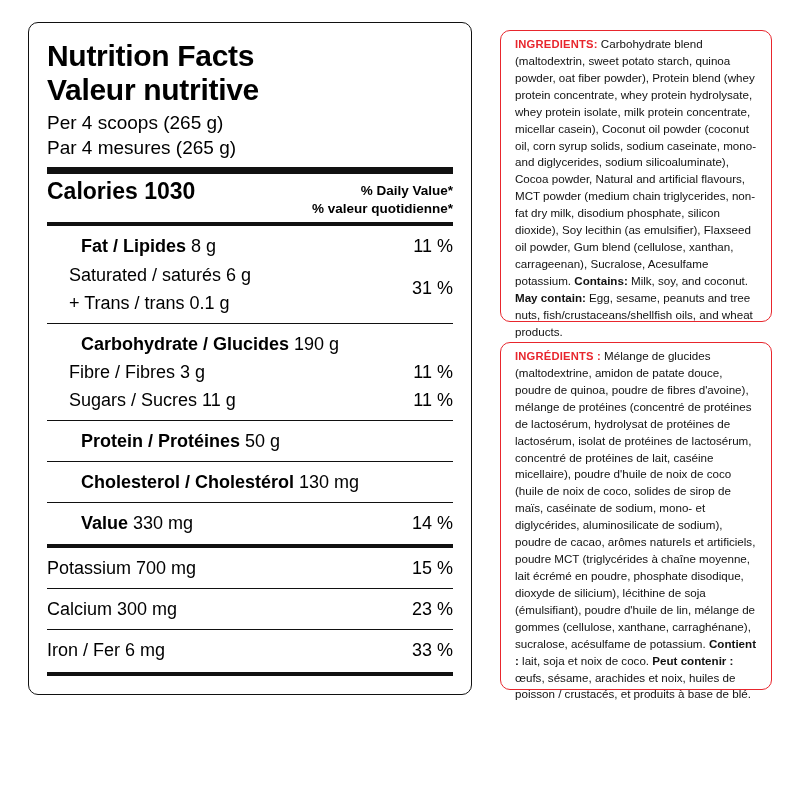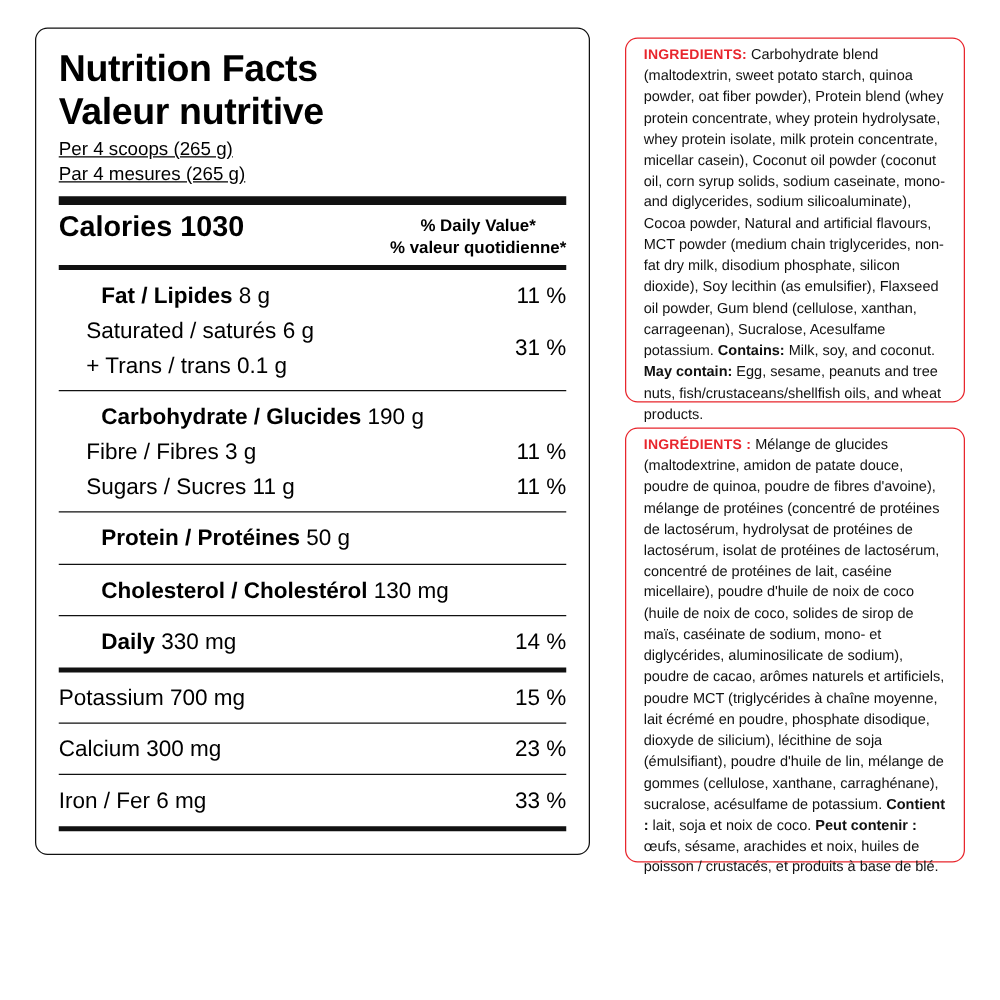--- a/index.html
+++ b/index.html
@@ -43,23 +43,22 @@
     letter-spacing: -0.3px;
   }
   .nf-title2 {
     font-size: 30px;
     font-weight: bold;
     line-height: 1.12;
     letter-spacing: -0.3px;
     margin-bottom: 4px;
   }
   .nf-serving {
-    font-size: 15px;
+    font-size: 19px;
     line-height: 1.32;
-    text-decoration: underline;
   }
 
   .rule-thick {
     border-top: 7px solid #111;
     margin: 7px 0 4px 0;
   }
   .rule-med {
     border-top: 4px solid #111;
     margin: 5px 0 4px 0;
   }
@@ -72,21 +71,21 @@
     display: flex;
     align-items: flex-start;
     justify-content: space-between;
   }
   .cal-label {
     font-size: 23px;
     font-weight: bold;
     line-height: 1.15;
   }
   .dv-head {
-    text-align: center;
+    text-align: right;
     font-size: 13.5px;
     font-weight: bold;
     line-height: 1.3;
     padding-top: 4px;
   }
 
   .row {
     display: flex;
     align-items: baseline;
     justify-content: space-between;
@@ -230,21 +229,21 @@
       <div class="row">
         <div class="left"><span class="b">Cholesterol / Cholestérol</span> <span>130 mg</span></div>
         <div class="right"></div>
       </div>
     </div>
 
     <div class="rule-thin"></div>
 
     <div class="group">
       <div class="row">
-        <div class="left"><span class="b">Daily</span> <span>330 mg</span></div>
+        <div class="left"><span class="b">Value</span> <span>330 mg</span></div>
         <div class="right">14 %</div>
       </div>
     </div>
 
     <div class="rule-med"></div>
 
     <div class="group">
       <div class="row">
         <div class="left"><span>Potassium</span> <span>700 mg</span></div>
         <div class="right">15 %</div>

